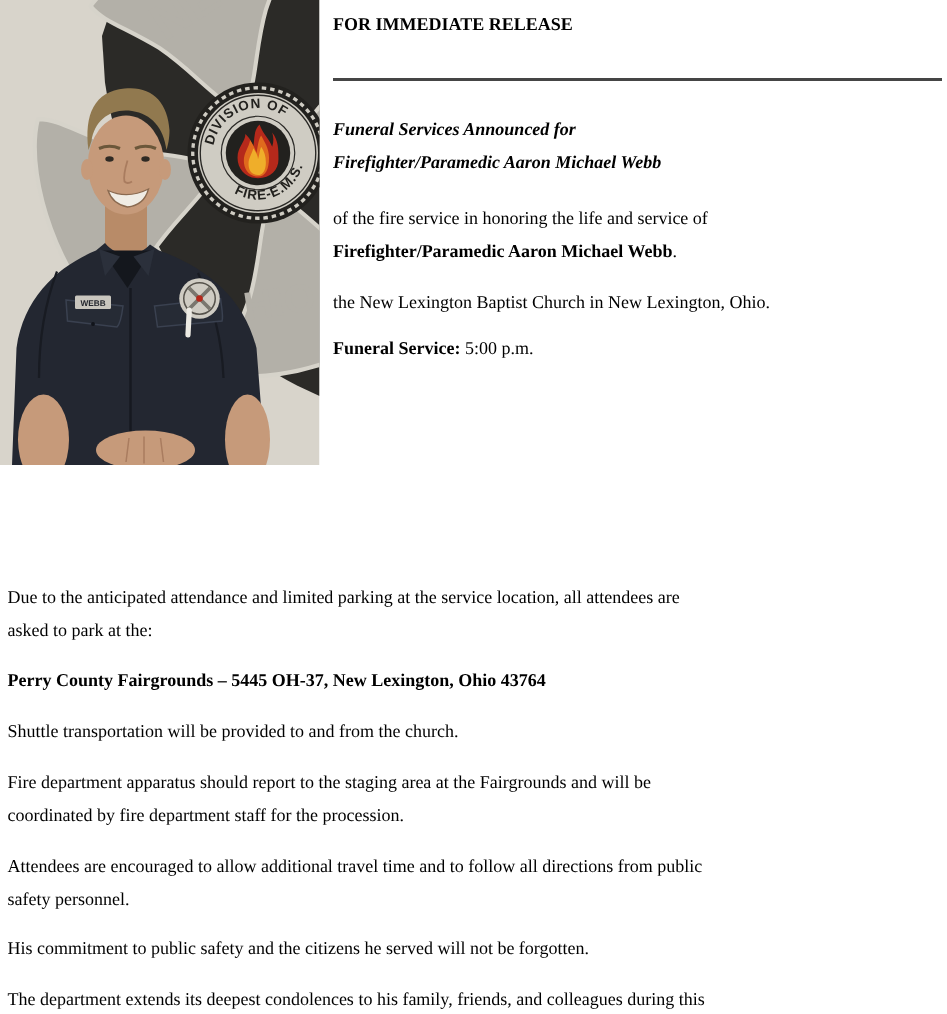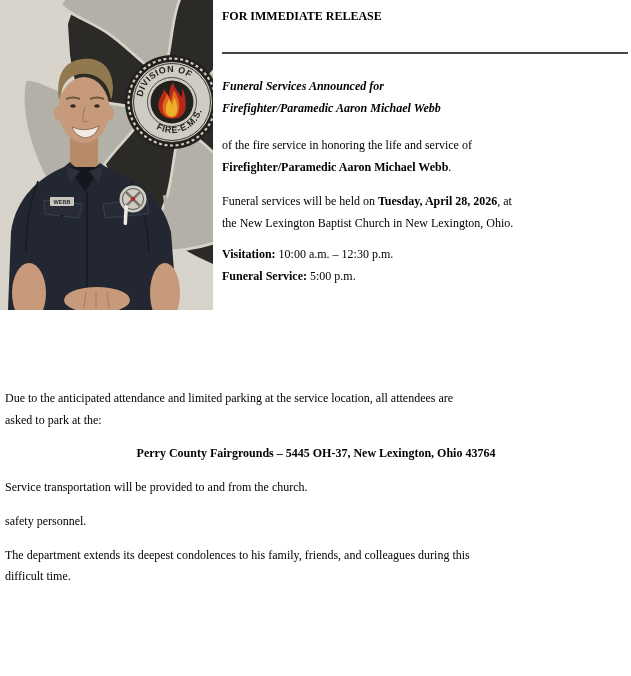--- a/index.html
+++ b/index.html
@@ -20,21 +20,21 @@
   .bold{font-weight:bold;}
   .rule{height:2px;background:#454545;margin-top:26px;width:406px;}
   .b-release{margin-top:7px;}
   .b-release .tline{line-height:19px;}
   .b-headline{margin-top:22px;}
   .b-headline .tline{line-height:21.5px;font-style:italic;}
   .b-intro{margin-top:15px;}
   .b-when{margin-top:12px;}
   .b-times{margin-top:9px;}
   .b-parking{margin-top:0;}
-  .b-fairgrounds{margin-top:12px;text-align:center;}
+  .b-fairgrounds{margin-top:12px;}
   .b-shuttle{margin-top:12px;}
   .b-apparatus{margin-top:13px;}
   .b-attendees{margin-top:13px;}
   .b-served{margin-top:12px;}
   .b-condolences{margin-top:12px;}
   text{font-family:"Liberation Sans","DejaVu Sans",sans-serif;}
 </style>
 </head>
 <body>
 
@@ -146,46 +146,48 @@
       <div class="rule"></div>
       <div class="para b-headline">
         <div class="tline"><span class="bold">Funeral Services Announced for</span></div>
         <div class="tline"><span class="bold">Firefighter/Paramedic Aaron Michael Webb</span></div>
       </div>
       <div class="para b-intro">
         <div class="tline"><span>of the fire service in honoring the life and service of</span></div>
         <div class="tline"><span class="bold">Firefighter/Paramedic Aaron Michael Webb</span><span>.</span></div>
       </div>
       <div class="para b-when">
-        <div class="tline"><span>Funeral services will be held on </span><span class="bold">Tuesday, April 28, 2026</span><span>, at</span></div>
         <div class="tline"><span>the New Lexington Baptist Church in New Lexington, Ohio.</span></div>
       </div>
       <div class="para b-times">
-        <div class="tline"><span class="bold">Visitation:</span><span> 10:00 a.m. – 12:30 p.m.</span></div>
         <div class="tline"><span class="bold">Funeral Service:</span><span> 5:00 p.m.</span></div>
       </div>
     </div>
 
   <div class="bcol">
       <div class="para b-parking">
         <div class="tline"><span>Due to the anticipated attendance and limited parking at the service location, all attendees are</span></div>
         <div class="tline"><span>asked to park at the:</span></div>
       </div>
       <div class="para b-fairgrounds">
         <div class="tline"><span class="bold">Perry County Fairgrounds – 5445 OH-37, New Lexington, Ohio 43764</span></div>
       </div>
       <div class="para b-shuttle">
-        <div class="tline"><span>Service transportation will be provided to and from the church.</span></div>
+        <div class="tline"><span>Shuttle transportation will be provided to and from the church.</span></div>
       </div>
       <div class="para b-apparatus">
+        <div class="tline"><span>Fire department apparatus should report to the staging area at the Fairgrounds and will be</span></div>
+        <div class="tline"><span>coordinated by fire department staff for the procession.</span></div>
       </div>
       <div class="para b-attendees">
+        <div class="tline"><span>Attendees are encouraged to allow additional travel time and to follow all directions from public</span></div>
         <div class="tline"><span>safety personnel.</span></div>
       </div>
       <div class="para b-served">
+        <div class="tline"><span>His commitment to public safety and the citizens he served will not be forgotten.</span></div>
       </div>
       <div class="para b-condolences">
         <div class="tline"><span>The department extends its deepest condolences to his family, friends, and colleagues during this</span></div>
         <div class="tline"><span>difficult time.</span></div>
       </div>
     </div>
 
 </div>
 
 </body></html>

